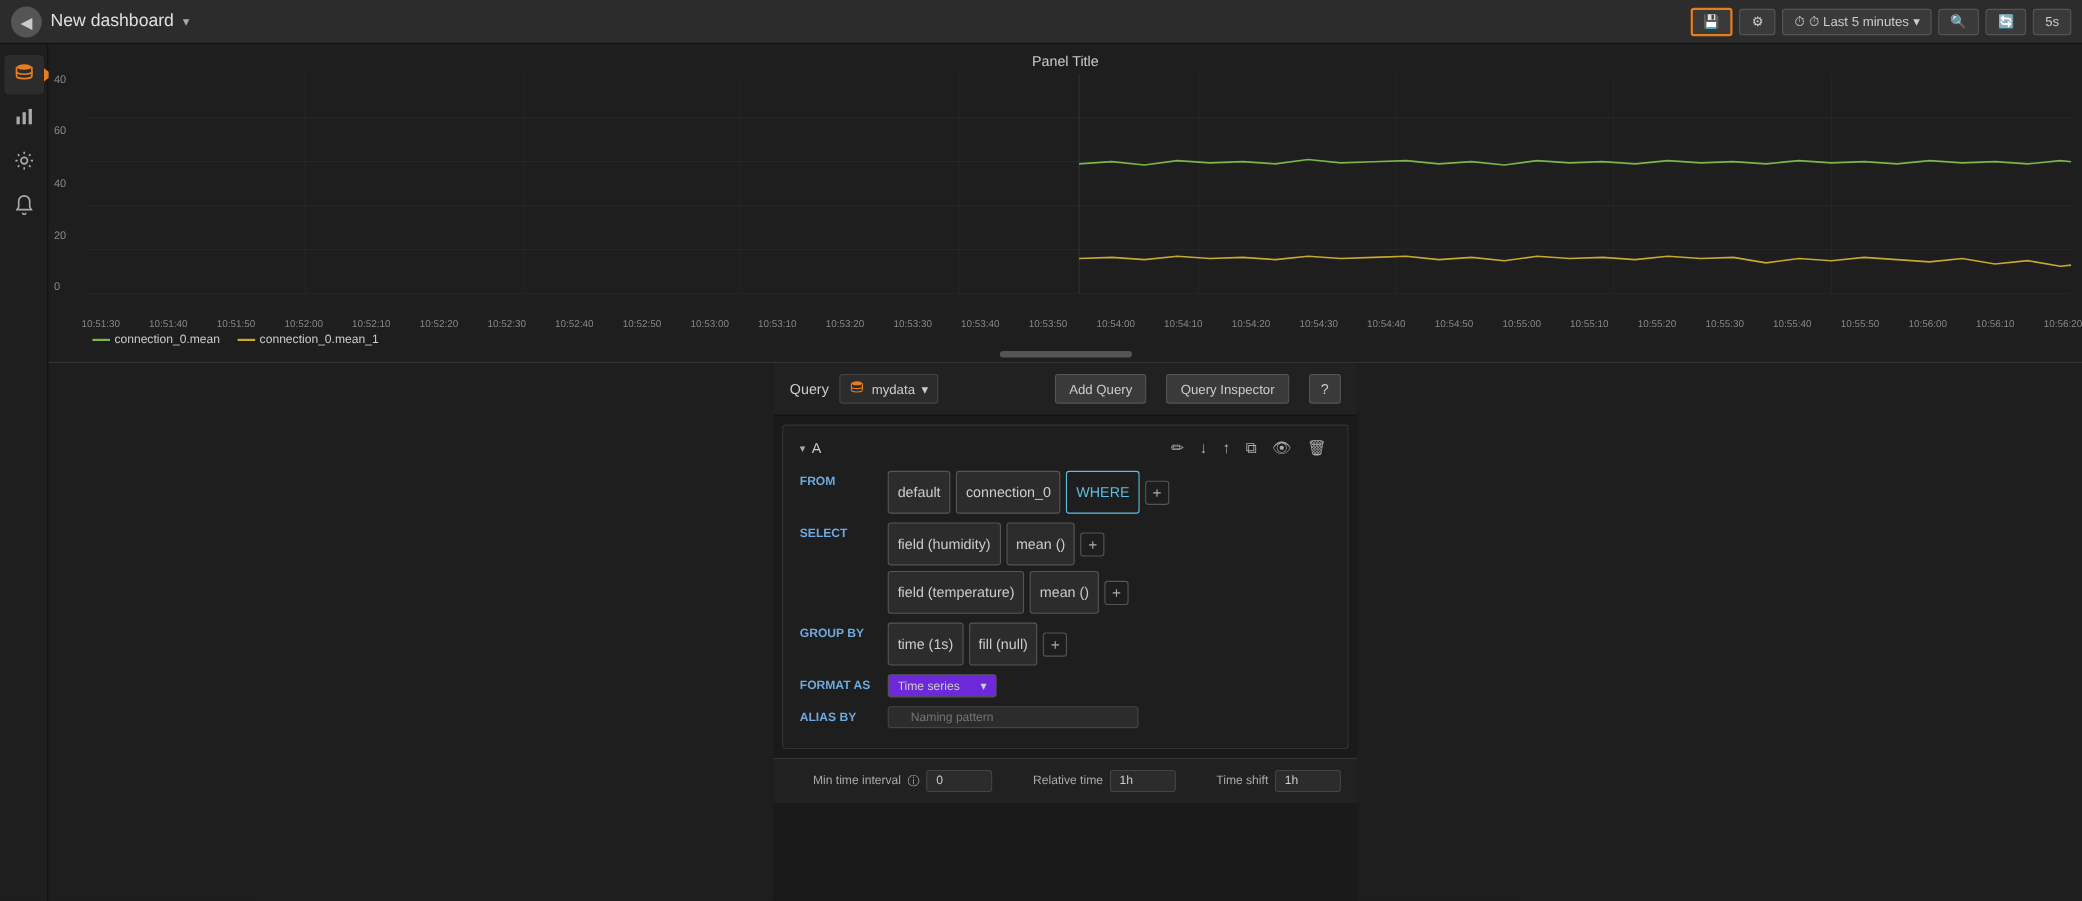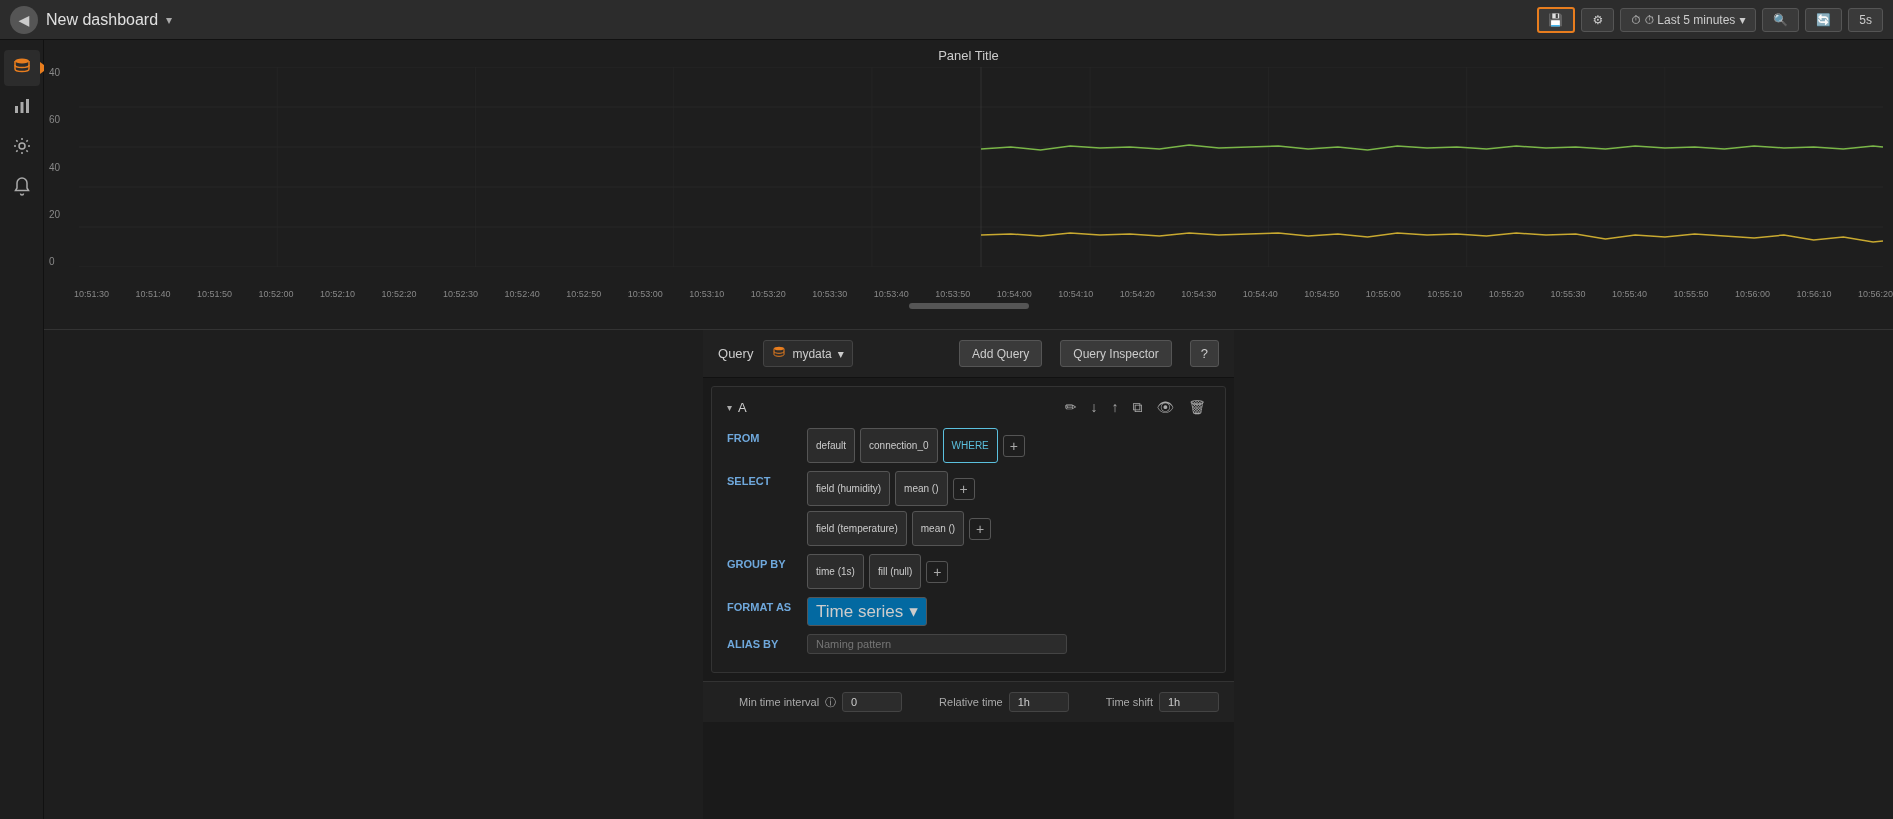--- a/index.html
+++ b/index.html
@@ -93,41 +93,41 @@
     .query-block-actions { display: flex; gap: 6px; color: #aaa; }
     .action-icon { cursor: pointer; font-size: 14px; padding: 2px 4px; }
 
     
     .query-row { display: flex; align-items: flex-start; margin-bottom: 8px; gap: 0; }
     .row-label { color: #6fa8dc; font-size: 11px; font-weight: 600; width: 80px; flex-shrink: 0; padding-top: 4px; }
     .row-content { display: flex; flex-wrap: wrap; align-items: center; gap: 5px; }
 
     .tag-btn {
       background: #2c2c2c; border: 1px solid #555; color: #ccc;
-      padding: 11px 8px; border-radius: 3px; cursor: pointer; font-size: 10px;
+      padding: 11px 8px; border-radius: 3px; cursor: pointer; font-size: 13px;
     }
     .tag-btn.blue { color: #5bc0de; border-color: #5bc0de; background: transparent; }
     .add-btn {
       background: transparent; border: 1px solid #555; color: #aaa;
       width: 22px; height: 22px; border-radius: 3px; cursor: pointer;
       display: flex; align-items: center; justify-content: center; font-size: 14px;
     }
     .select-row { display: flex; flex-direction: column; gap: 5px; }
     .select-line { display: flex; align-items: center; gap: 5px; }
 
     
     .format-select {
-      display: flex; align-items: center; background: #0369a1; border: 1px solid #555;
-      border-radius: 3px; padding: 3px 8px; color: #ccc; font-size: 17px; gap: 6px; cursor: pointer;
+      display: flex; align-items: center; background: #6d28d9; border: 1px solid #555;
+      border-radius: 3px; padding: 3px 8px; color: #ccc; font-size: 11px; gap: 19px; cursor: pointer;
     }
 
     
     .alias-input {
       background: #2c2c2c; border: 1px solid #444; color: #888; font-size: 11px;
-      padding: 3px 8px; border-radius: 3px; width: 260px;
+      padding: 3px 20px; border-radius: 3px; width: 228px;
     }
 
     
     .bottom-options {
       display: flex; align-items: center; gap: 16px; padding: 10px 15px;
       background: #212121; border-top: 1px solid #333;
     }
     .opt-label { color: #aaa; font-size: 11px; }
     .opt-input {
       background: #2c2c2c; border: 1px solid #444; color: #ccc;
@@ -275,20 +275,30 @@
         <span class="x-label">10:55:00</span>
         <span class="x-label">10:55:10</span>
         <span class="x-label">10:55:20</span>
         <span class="x-label">10:55:30</span>
         <span class="x-label">10:55:40</span>
         <span class="x-label">10:55:50</span>
         <span class="x-label">10:56:00</span>
         <span class="x-label">10:56:10</span>
         <span class="x-label">10:56:20</span>
       </div>
+      <div class="legend">
+        <div class="legend-item">
+          <div class="legend-line" style="background:#7ab648;"></div>
+          <span>connection_0.mean</span>
+        </div>
+        <div class="legend-item">
+          <div class="legend-line" style="background:#c8a930;"></div>
+          <span>connection_0.mean_1</span>
+        </div>
+      </div>
       <div class="scroll-bar-area">
         <div class="scroll-thumb"></div>
       </div>
     </div>
 
     <div class="query-section">
 
       <div class="query-header">
         <div class="query-header-left">
           <span class="query-label">Query</span>

